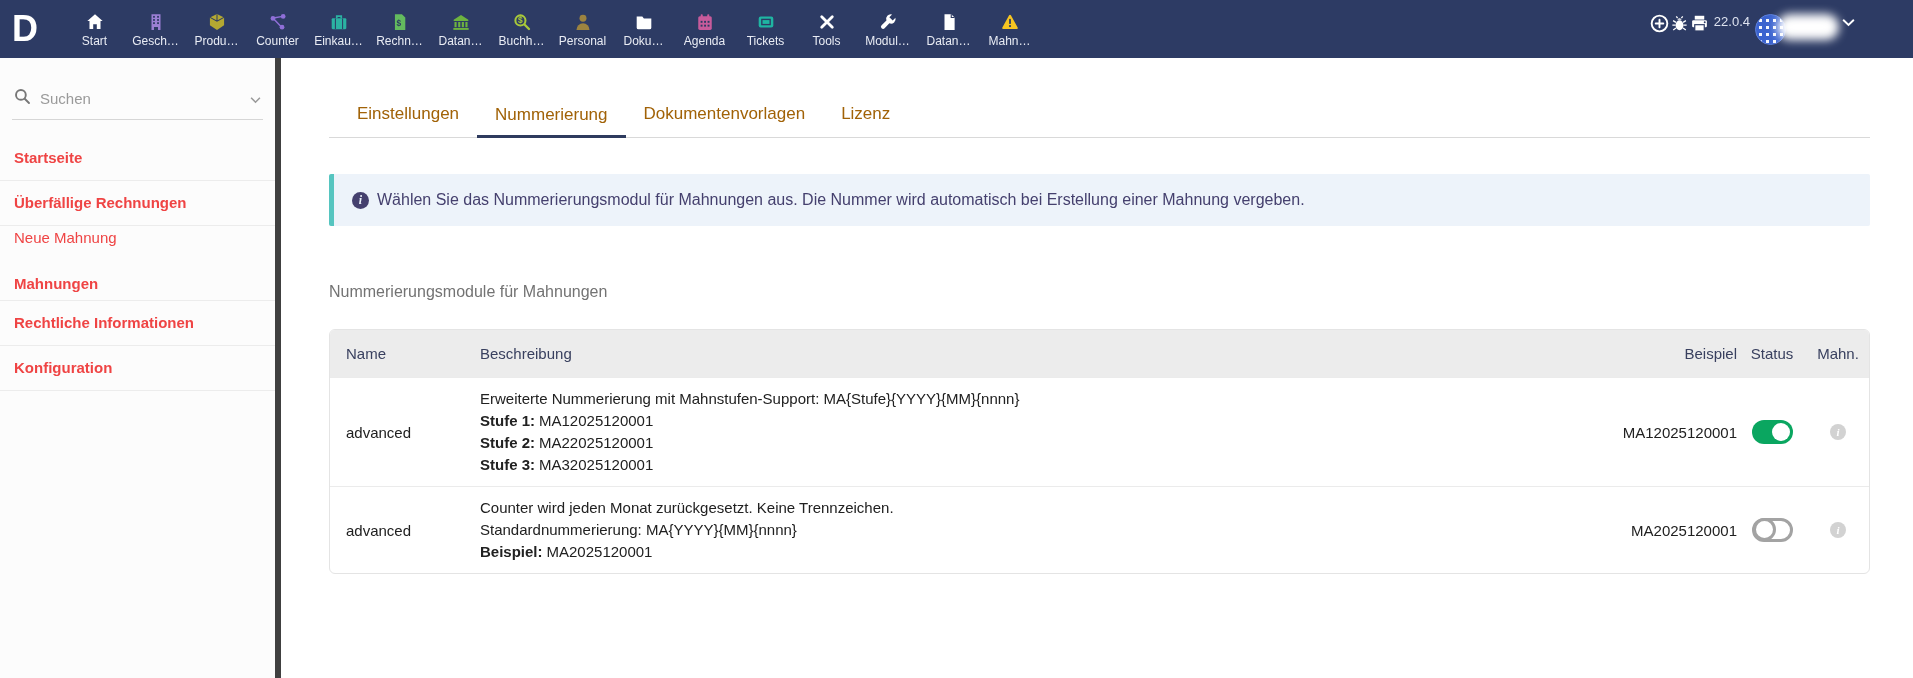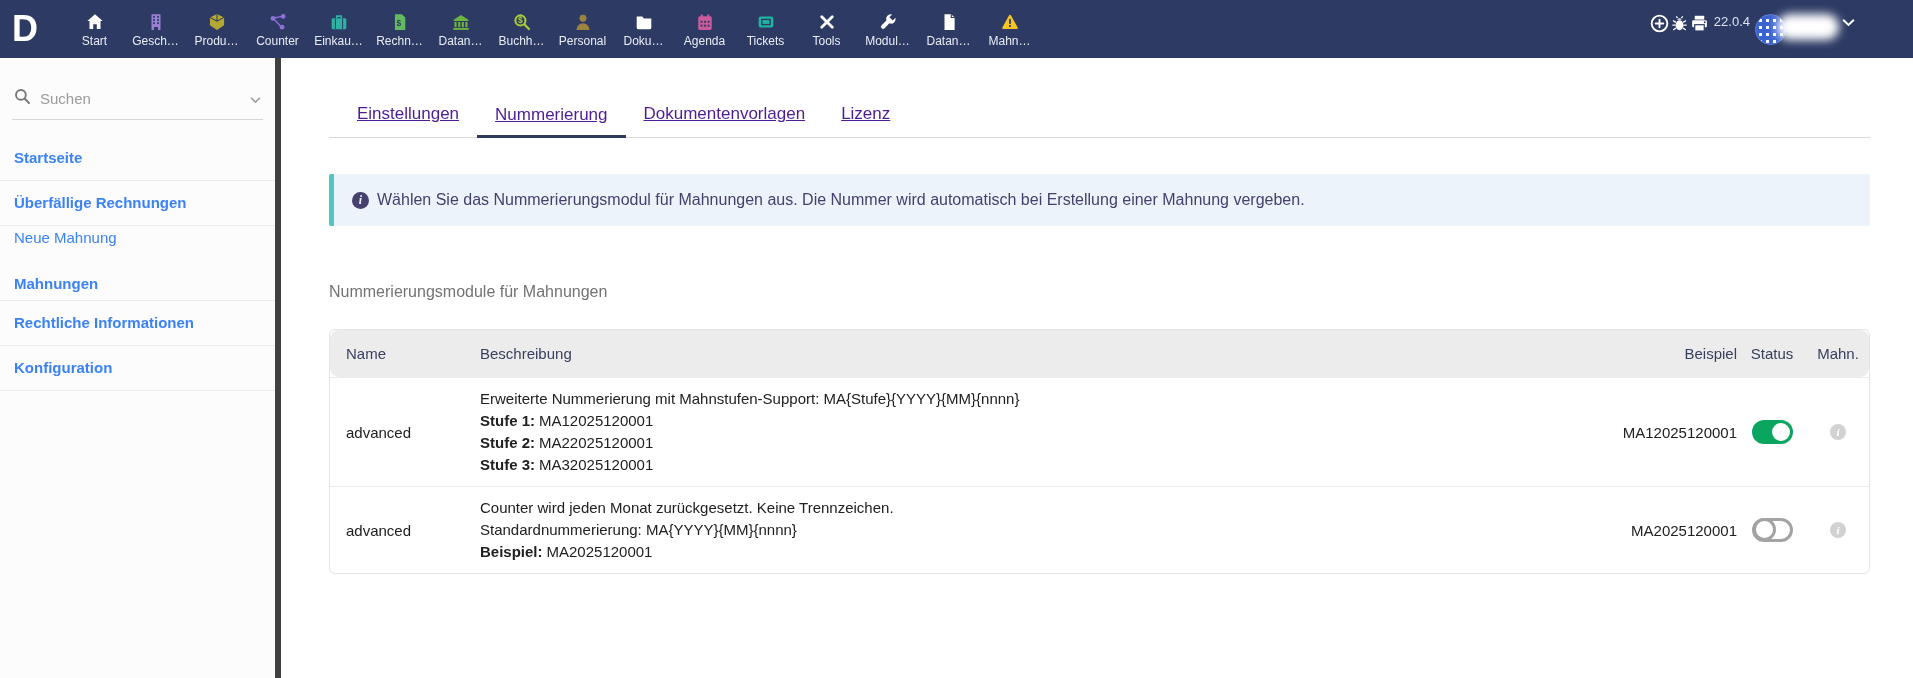--- a/index.html
+++ b/index.html
@@ -55,37 +55,36 @@
     border-bottom: 1px solid #d6d6d6; padding: 0 2px 10px 2px;
   }
   .search svg { flex: 0 0 auto; }
   .search input {
     flex: 1; border: none; outline: none; background: transparent;
     font-family: "Liberation Sans", sans-serif; font-size: 15px; color: #444;
   }
   .search input::placeholder { color: #9a9a9a; }
   .menu { margin-top: 16px; }
   .menu-item {
-    padding: 12px 14px; font-size: 15px; color: #3b82f6; cursor: pointer;
+    padding: 12px 14px; font-size: 15px; color: #ef4444; cursor: pointer;
     line-height: 20px;
   }
   .menu-item.bold { font-weight: 700; }
   .menu-item.sub { padding-top: 2px; padding-bottom: 14px; }
   .menu-item.group-head { padding-bottom: 6px; }
   .mdivider { height: 1px; background: #ececec; }
 
   
   .tabs {
     height: 80px; display: flex; align-items: flex-end; padding-left: 10px;
     border-bottom: 1px solid #d9d9d9;
   }
   .tab {
-    padding: 0 18px 13px 18px; font-size: 17px; color: #4c1d95; cursor: pointer;
+    padding: 0 18px 13px 18px; font-size: 17px; color: #a16207; cursor: pointer;
     white-space: nowrap;
-    text-decoration: underline;
   }
   .tab.active {
     border-bottom: 3px solid #2e3b5e; padding-bottom: 10px; margin-bottom: -1px;
   }
 
   
   .alert {
     margin-top: 36px; background: #edf3fa; border-left: 5px solid #56c5c0;
     border-radius: 2px; padding: 16px 18px; font-size: 16px; color: #45406e;
     display: flex; align-items: center; gap: 8px; line-height: 20px;
@@ -104,21 +103,20 @@
 
   
   .table {
     margin-top: 28px; border: 1px solid #e4e4e4; border-radius: 6px;
     overflow: hidden; background: #fff;
   }
   .trow { display: flex; align-items: center; }
   .thead {
     background: #ececec; color: #39405f; font-size: 15px;
     padding: 15px 0;
-    border-radius: 9px;
   }
   .tbody-row { padding: 10px 0; border-top: 1px solid #ebebeb; font-size: 15px; color: #212121; }
   .col-name  { width: 150px; padding-left: 16px; }
   .col-desc  { flex: 1; padding-right: 20px; }
   .col-example { width: 250px; text-align: right; }
   .col-status { width: 70px; display: flex; justify-content: center; }
   .col-info  { width: 62px; display: flex; justify-content: center; }
   .desc-line { line-height: 22px; }
   .desc-line b { font-weight: 700; margin-right: 4px; }
   .desc-line b:empty { display: none; margin: 0; }

